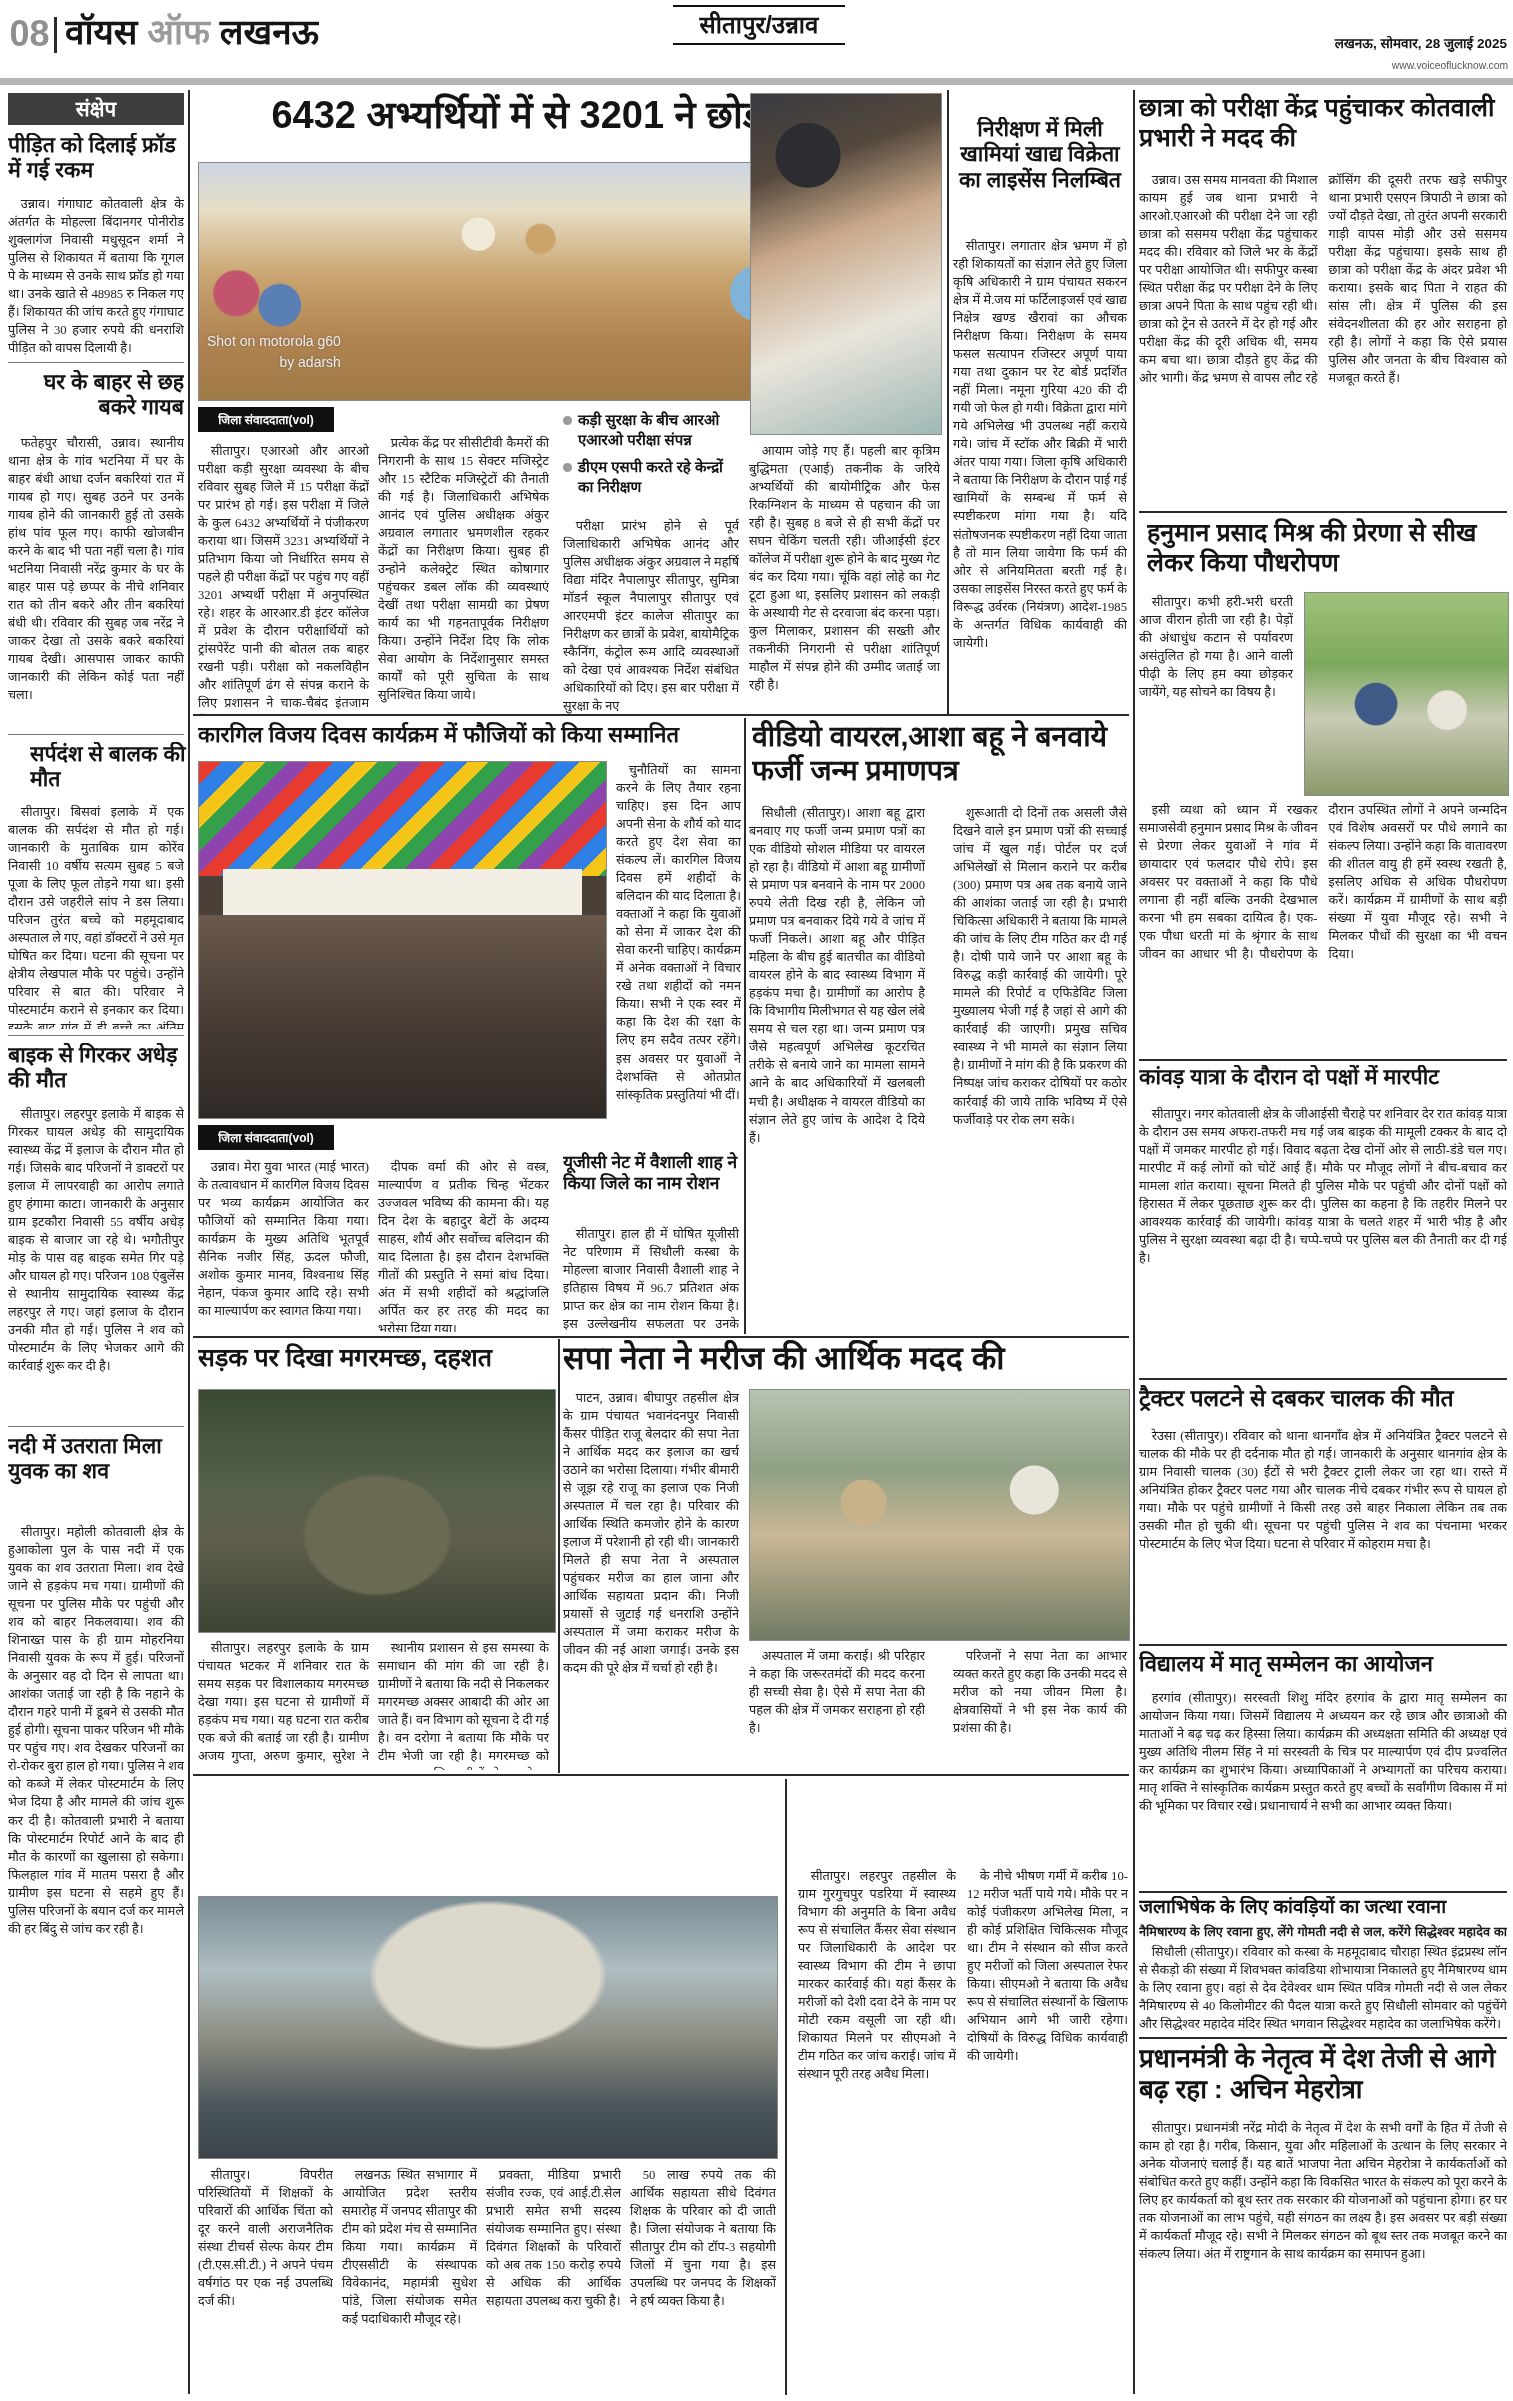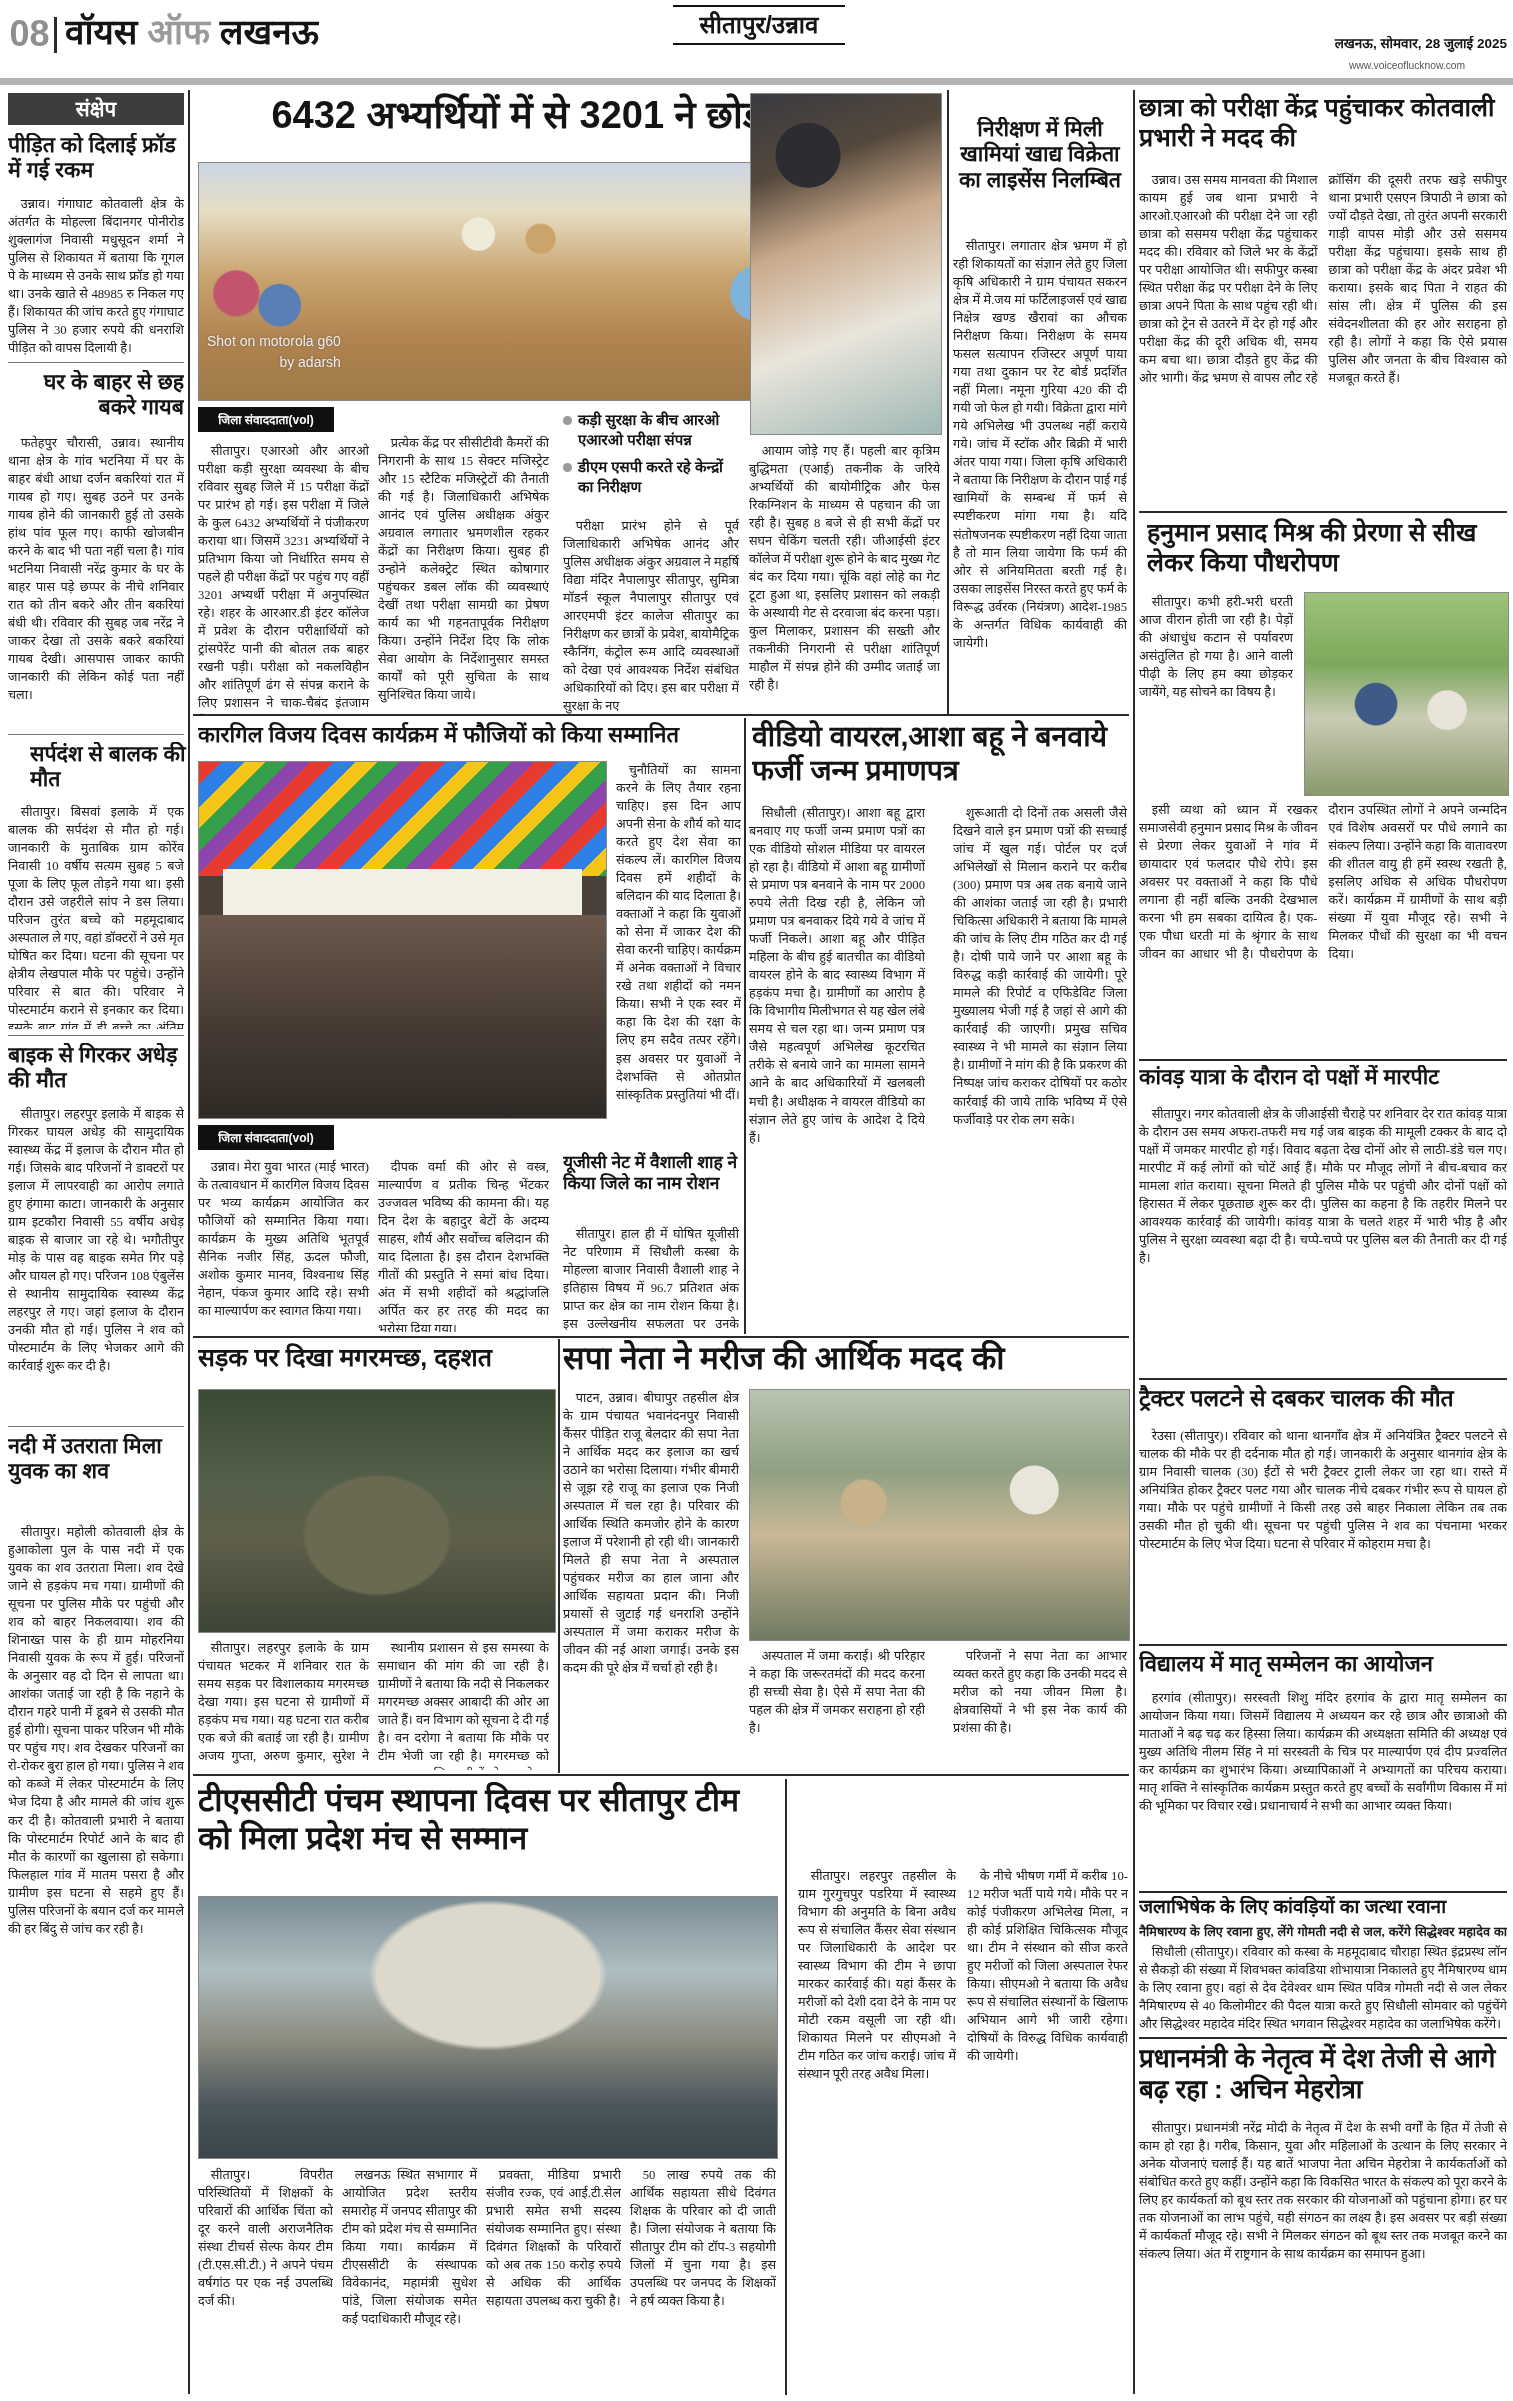--- a/index.html
+++ b/index.html
@@ -34,21 +34,21 @@
 
   <div class="hl" style="left:9.5px;top:12.7px;font-size:36px;color:#8f8f8f;">08</div>
   <div class="abs" style="left:54px;top:17.4px;width:3.2px;height:36px;background:#2b2b2b;"></div>
   <div class="hl nowrap" style="left:65px;top:11px;font-size:35px;">
     <span>वॉयस</span>
     <span style="color:#9a9a9a;">ऑफ</span>
     <span>लखनऊ</span>
   </div>
   <div class="hl center" style="left:673px;top:4.7px;width:172px;font-size:24px;border-top:2.4px solid #111;border-bottom:2.4px solid #111;padding:4.7px 0 3.2px 0;">सीतापुर/उन्नाव</div>
   <div class="hl" style="left:1234px;top:36px;width:273px;font-size:13.5px;text-align:right;">लखनऊ, सोमवार, 28 जुलाई 2025</div>
-  <div class="abs" style="left:1306px;top:60px;width:202px;text-align:center;font-size:10.3px;color:#555;">www.voiceoflucknow.com</div>
+  <div class="abs" style="left:1306px;top:60px;width:202px;text-align:right;font-size:10.3px;color:#555;">www.voiceoflucknow.com</div>
   <div class="grayband" style="left:0;top:78px;width:1514px;height:7.1px;"></div>
 
   <div class="vrule" style="left:188px;top:90px;height:2304px;"></div>
   <div class="vrule" style="left:947px;top:90px;height:624px;"></div>
   <div class="vrule" style="left:1133px;top:90px;height:2304px;"></div>
   <div class="vrule" style="left:744px;top:718px;height:616px;"></div>
   <div class="vrule" style="left:558px;top:1339px;height:434px;"></div>
   <div class="vrule" style="left:785px;top:1779px;height:616px;"></div>
   <div class="hrule" style="left:193px;top:714px;width:936px;"></div>
   <div class="hrule" style="left:193px;top:1336px;width:936px;"></div>
@@ -176,21 +176,20 @@
 
   <div class="hl nowrap" style="left:563px;top:1340px;width:567px;font-size:32px;">सपा नेता ने मरीज की आर्थिक मदद की</div>
   <div class="body" style="left:563px;top:1389px;width:176px;height:381px;">पाटन, उन्नाव। बीघापुर तहसील क्षेत्र के ग्राम पंचायत भवानंदनपुर निवासी कैंसर पीड़ित राजू बेलदार की सपा नेता ने आर्थिक मदद कर इलाज का खर्च उठाने का भरोसा दिलाया। गंभीर बीमारी से जूझ रहे राजू का इलाज एक निजी अस्पताल में चल रहा है। परिवार की आर्थिक स्थिति कमजोर होने के कारण इलाज में परेशानी हो रही थी। जानकारी मिलते ही सपा नेता ने अस्पताल पहुंचकर मरीज का हाल जाना और आर्थिक सहायता प्रदान की। निजी प्रयासों से जुटाई गई धनराशि उन्होंने अस्पताल में जमा कराकर मरीज के जीवन की नई आशा जगाई। उनके इस कदम की पूरे क्षेत्र में चर्चा हो रही है।</div>
   <div class="photo" style="left:749px;top:1389px;width:379px;height:250px;background:
        radial-gradient(circle at 75% 40%, #e9e5da 0 24px, rgba(0,0,0,0) 25px),
        radial-gradient(circle at 30% 45%, #c8b28a 0 22px, rgba(0,0,0,0) 24px),
        linear-gradient(180deg,#b8c4b0 0%,#8fa084 32%,#c9b896 58%,#6f7a62 100%);"></div>
   <div class="body" style="left:749px;top:1647px;width:176px;height:123px;">अस्पताल में जमा कराई। श्री परिहार ने कहा कि जरूरतमंदों की मदद करना ही सच्ची सेवा है। ऐसे में सपा नेता की पहल की क्षेत्र में जमकर सराहना हो रही है।</div>
   <div class="body" style="left:953px;top:1647px;width:174px;height:123px;">परिजनों ने सपा नेता का आभार व्यक्त करते हुए कहा कि उनकी मदद से मरीज को नया जीवन मिला है। क्षेत्रवासियों ने भी इस नेक कार्य की प्रशंसा की है।</div>
 
-  <div class="hl" style="left:198px;top:1782px;width:578px;font-size:32px;">टीएससीटी पंचम स्थापना दिवस पर सीतापुर टीम को मिला प्रदेश मंच से सम्मान</div>
   <div class="photo" style="left:198px;top:1896px;width:578px;height:261px;background:
        radial-gradient(ellipse at 50% 30%, #ddd8cc 0 111px, rgba(0,0,0,0) 119px),
        linear-gradient(180deg,#7a8c94 0%,#aebec2 28%,#8c8c80 55%,#4a555c 80%,#3a444a 100%);"></div>
   <div class="body" style="left:342px;top:2166px;width:135px;height:229px;">लखनऊ स्थित सभागार में आयोजित प्रदेश स्तरीय समारोह में जनपद सीतापुर की टीम को प्रदेश मंच से सम्मानित किया गया। कार्यक्रम में टीएससीटी के संस्थापक विवेकानंद, महामंत्री सुधेश पांडे, जिला संयोजक समेत कई पदाधिकारी मौजूद रहे।</div>
   <div class="body" style="left:198px;top:2166px;width:135px;height:229px;">सीतापुर। विपरीत परिस्थितियों में शिक्षकों के परिवारों की आर्थिक चिंता को दूर करने वाली अराजनैतिक संस्था टीचर्स सेल्फ केयर टीम (टी.एस.सी.टी.) ने अपने पंचम वर्षगांठ पर एक नई उपलब्धि दर्ज की।</div>
   <div class="body" style="left:486px;top:2166px;width:135px;height:229px;">प्रवक्ता, मीडिया प्रभारी संजीव रज्क, एवं आई.टी.सेल प्रभारी समेत सभी सदस्य संयोजक सम्मानित हुए। संस्था दिवंगत शिक्षकों के परिवारों को अब तक 150 करोड़ रुपये से अधिक की आर्थिक सहायता उपलब्ध करा चुकी है।</div>
   <div class="body" style="left:630px;top:2166px;width:146px;height:229px;">50 लाख रुपये तक की आर्थिक सहायता सीधे दिवंगत शिक्षक के परिवार को दी जाती है। जिला संयोजक ने बताया कि सीतापुर टीम को टॉप-3 सहयोगी जिलों में चुना गया है। इस उपलब्धि पर जनपद के शिक्षकों ने हर्ष व्यक्त किया है।</div>
 
   <div class="body" style="left:798px;top:1867px;width:158px;height:527px;">सीतापुर। लहरपुर तहसील के ग्राम गुरगुचपुर पडरिया में स्वास्थ्य विभाग की अनुमति के बिना अवैध रूप से संचालित कैंसर सेवा संस्थान पर जिलाधिकारी के आदेश पर स्वास्थ्य विभाग की टीम ने छापा मारकर कार्रवाई की। यहां कैंसर के मरीजों को देशी दवा देने के नाम पर मोटी रकम वसूली जा रही थी। शिकायत मिलने पर सीएमओ ने टीम गठित कर जांच कराई। जांच में संस्थान पूरी तरह अवैध मिला।</div>
   <div class="body" style="left:967px;top:1867px;width:161px;height:527px;">के नीचे भीषण गर्मी में करीब 10-12 मरीज भर्ती पाये गये। मौके पर न कोई पंजीकरण अभिलेख मिला, न ही कोई प्रशिक्षित चिकित्सक मौजूद था। टीम ने संस्थान को सीज करते हुए मरीजों को जिला अस्पताल रेफर किया। सीएमओ ने बताया कि अवैध रूप से संचालित संस्थानों के खिलाफ अभियान आगे भी जारी रहेगा। दोषियों के विरुद्ध विधिक कार्यवाही की जायेगी।</div>

